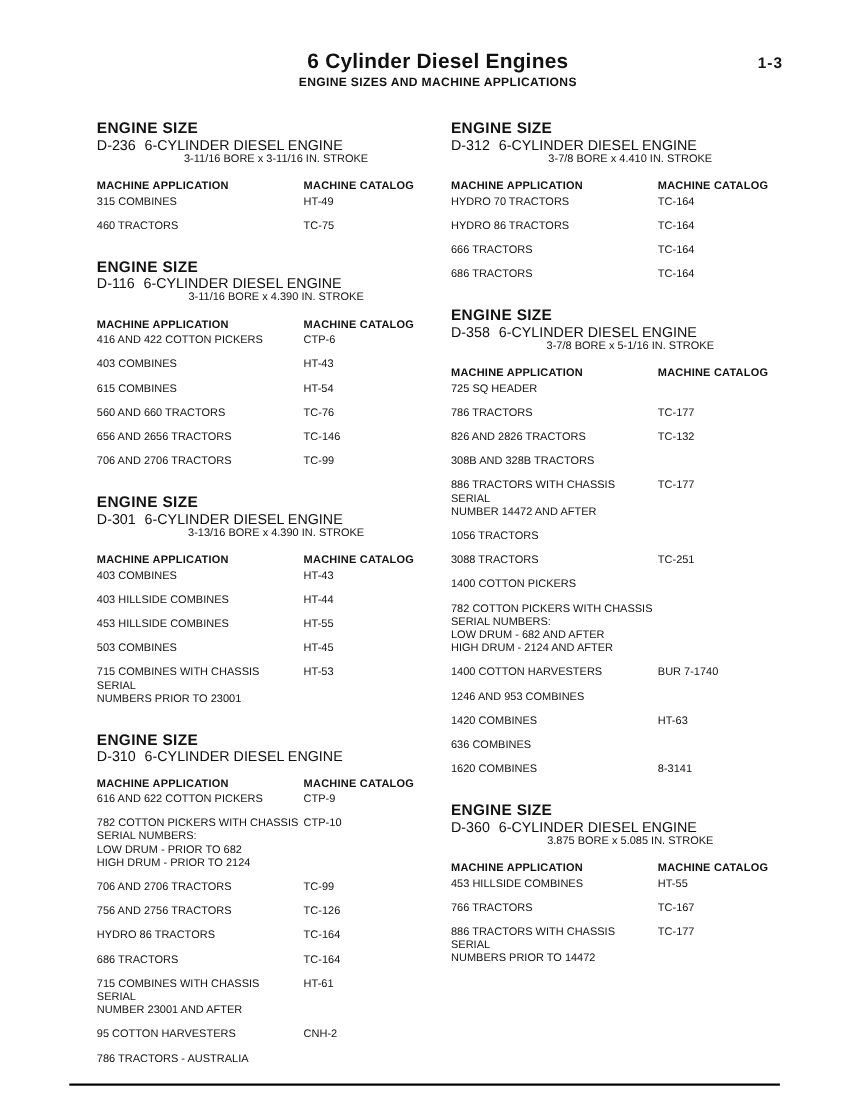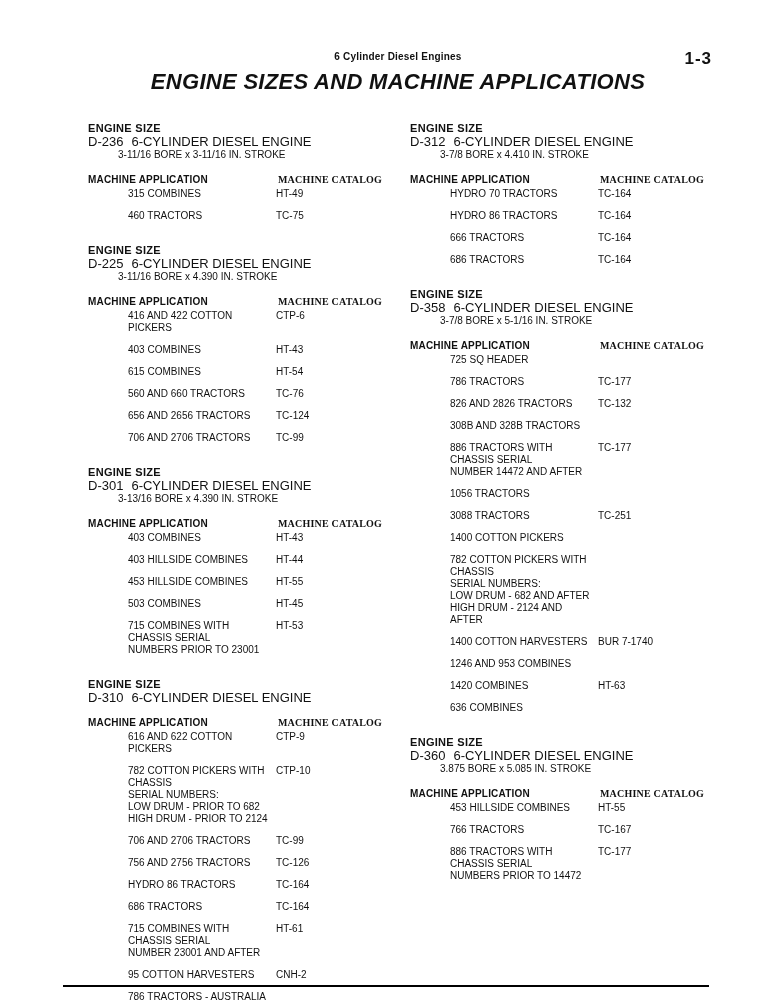--- a/index.html
+++ b/index.html
@@ -6,54 +6,54 @@
   * { margin:0; padding:0; box-sizing:border-box; }
   html, body { background:#ffffff; }
   body {
     width:772px; height:1000px;
     font-family:"Liberation Sans", sans-serif;
     color:#111; position:relative; overflow:hidden;
   }
   .page { position:absolute; inset:0; padding:46px 64px 0 88px; }
 
   .header-row { position:relative; text-align:center; height:18px; }
-  .header-title { font-weight:bold; font-size:10px; letter-spacing:0.2px; }
+  .header-title { font-weight:bold; font-size:19px; letter-spacing:0.2px; }
   .page-number {
     position:absolute; right:-4px; top:3px;
-    font-weight:bold; font-size:17px; letter-spacing:1px;
+    font-weight:bold; font-size:14px; letter-spacing:1px;
   }
   .doc-title {
-    text-align:center; font-size:22px; font-weight:bold;
-    margin-top:5px; letter-spacing:0.3px;font-style:italic;
+    text-align:center; font-size:11px; font-weight:bold;
+    margin-top:5px; letter-spacing:0.3px;
   }
 
   .columns { display:flex; gap:26px; margin-top:27px; }
   .col { width:296px; }
 
   .engine-section { margin-bottom:22px; }
   .engine-size-label {
-    font-weight:bold; font-size:11px; letter-spacing:0.3px; margin-bottom:1px;
+    font-weight:bold; font-size:14px; letter-spacing:0.3px; margin-bottom:1px;
   }
   .model-line { font-size:13px; line-height:13px; }
   .model { display:inline-block; margin-right:8px; }
-  .bore-line { font-size:10px; line-height:13px; padding-left:30px; }
+  .bore-line { font-size:10px; line-height:13px; padding-left:30px;text-align:center; }
 
   .app-header {
     display:flex; justify-content:space-between;
     margin-top:13px; margin-bottom:3px;
     font-weight:bold; font-size:10px; letter-spacing:0.2px;
   }
   .h-app { flex:1; }
-  .h-cat { width:108px; text-align:center; flex:none;font-family:Liberation Serif, serif; }
+  .h-cat { width:108px; text-align:left; flex:none; }
 
   .app-row {
     display:flex; justify-content:space-between; align-items:flex-start;
     margin-bottom:10px; font-size:10px; line-height:12px;
   }
-  .cell-app { flex:1; padding-right:4px; white-space:pre-line;margin-left:40px; }
+  .cell-app { flex:1; padding-right:4px; white-space:pre-line; }
   .cell-cat { width:108px; text-align:left; flex:none; }
 
   .bottom-rule {
     position:absolute; left:63px; right:63px; bottom:13px;
     height:2px; background:#000;
   }
 </style>
 </head>
 <body>
 
@@ -80,21 +80,21 @@
             <div class="cell-app">315 COMBINES</div>
             <div class="cell-cat">HT-49</div>
           </div>
           <div class="app-row">
             <div class="cell-app">460 TRACTORS</div>
             <div class="cell-cat">TC-75</div>
           </div>
         </section>
         <section class="engine-section">
           <div class="engine-size-label">ENGINE SIZE</div>
-          <div class="model-line"><span class="model">D-225</span><span class="desc">6-CYLINDER DIESEL ENGINE</span></div>
+          <div class="model-line"><span class="model">D-116</span><span class="desc">6-CYLINDER DIESEL ENGINE</span></div>
           <div class="bore-line">3-11/16 BORE x 4.390 IN. STROKE</div>
           <div class="app-header">
             <span class="h-app">MACHINE APPLICATION</span>
             <span class="h-cat">MACHINE CATALOG</span>
           </div>
           <div class="app-row">
             <div class="cell-app">416 AND 422 COTTON PICKERS</div>
             <div class="cell-cat">CTP-6</div>
           </div>
           <div class="app-row">
@@ -104,21 +104,21 @@
           <div class="app-row">
             <div class="cell-app">615 COMBINES</div>
             <div class="cell-cat">HT-54</div>
           </div>
           <div class="app-row">
             <div class="cell-app">560 AND 660 TRACTORS</div>
             <div class="cell-cat">TC-76</div>
           </div>
           <div class="app-row">
             <div class="cell-app">656 AND 2656 TRACTORS</div>
-            <div class="cell-cat">TC-124</div>
+            <div class="cell-cat">TC-146</div>
           </div>
           <div class="app-row">
             <div class="cell-app">706 AND 2706 TRACTORS</div>
             <div class="cell-cat">TC-99</div>
           </div>
         </section>
         <section class="engine-section">
           <div class="engine-size-label">ENGINE SIZE</div>
           <div class="model-line"><span class="model">D-301</span><span class="desc">6-CYLINDER DIESEL ENGINE</span></div>
           <div class="bore-line">3-13/16 BORE x 4.390 IN. STROKE</div>
@@ -280,20 +280,24 @@
             <div class="cell-cat"></div>
           </div>
           <div class="app-row">
             <div class="cell-app">1420 COMBINES</div>
             <div class="cell-cat">HT-63</div>
           </div>
           <div class="app-row">
             <div class="cell-app">636 COMBINES</div>
             <div class="cell-cat"></div>
           </div>
+          <div class="app-row">
+            <div class="cell-app">1620 COMBINES</div>
+            <div class="cell-cat">8-3141</div>
+          </div>
         </section>
         <section class="engine-section">
           <div class="engine-size-label">ENGINE SIZE</div>
           <div class="model-line"><span class="model">D-360</span><span class="desc">6-CYLINDER DIESEL ENGINE</span></div>
           <div class="bore-line">3.875 BORE x 5.085 IN. STROKE</div>
           <div class="app-header">
             <span class="h-app">MACHINE APPLICATION</span>
             <span class="h-cat">MACHINE CATALOG</span>
           </div>
           <div class="app-row">

